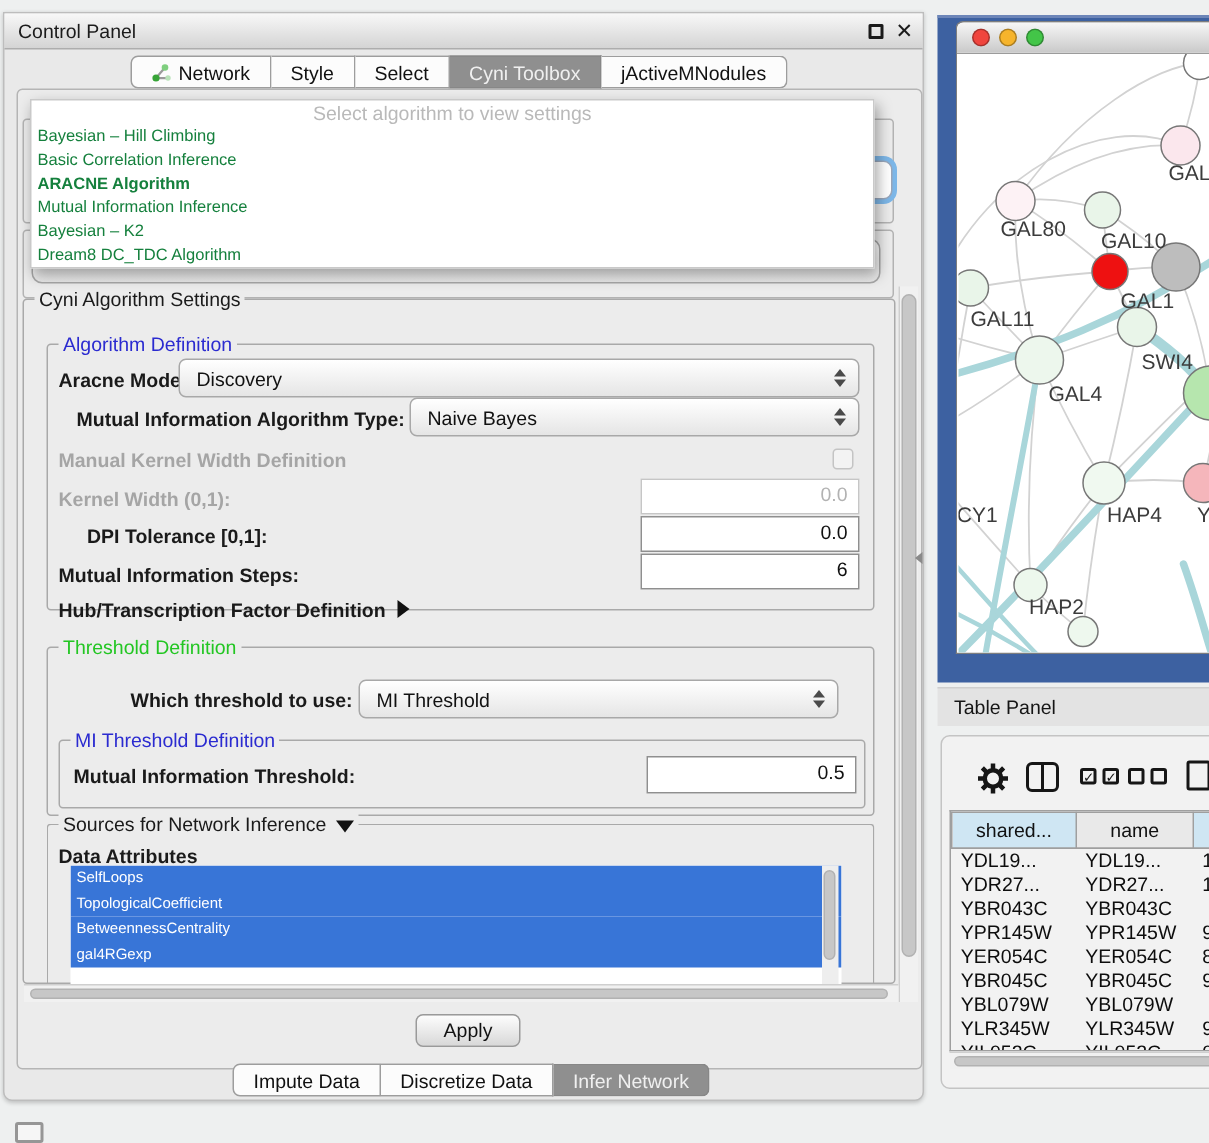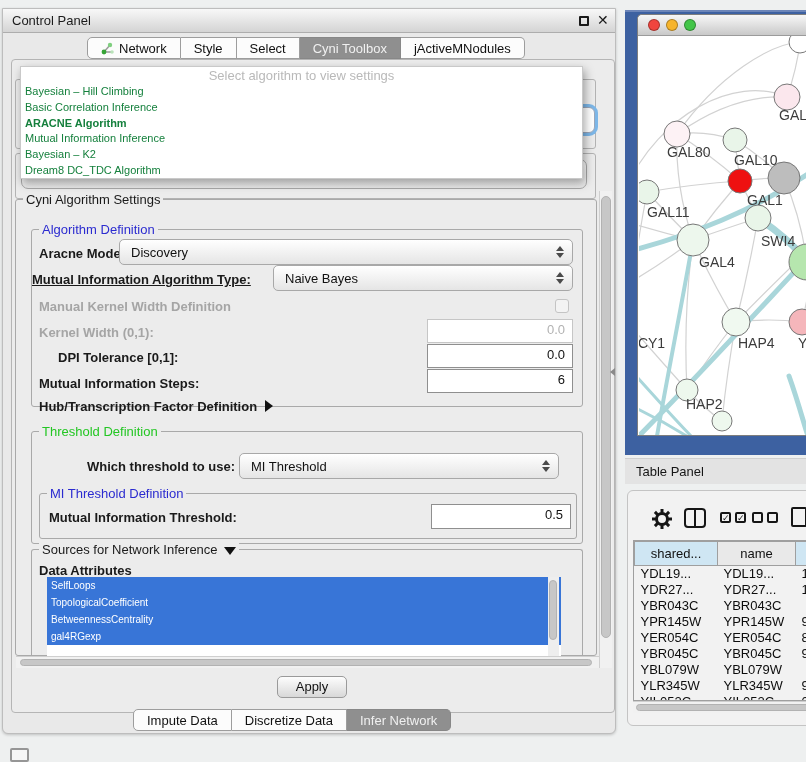--- a/index.html
+++ b/index.html
@@ -159,21 +159,21 @@
     <div class="abs grp" style="left:28px;top:220px;width:552px;height:178px;">
       <span class="lg blue">Algorithm Definition</span>
     </div>
 
     <span class="abs lbl" style="left:36px;top:237px;">Aracne Mode:</span>
     <div class="abs combo" style="left:116px;top:230px;width:454px;height:26px;">
       <span>Discovery</span>
       <span class="st"></span>
     </div>
 
-    <span class="abs lbl" style="left:29px;top:263px;text-decoration:underline;">Mutual Information Algorithm Type:</span>
+    <span class="abs lbl" style="left:48px;top:263px;">Mutual Information Algorithm Type:</span>
     <div class="abs combo" style="left:270px;top:256px;width:300px;height:26px;">
       <span>Naive Bayes</span>
       <span class="st"></span>
     </div>
 
     <span class="abs lbl dis" style="left:36px;top:290px;">Manual Kernel Width Definition</span>
     <span class="abs cb" style="left:552px;top:290px;"></span>
 
     <span class="abs lbl dis" style="left:36px;top:316px;">Kernel Width (0,1):</span>
     <div class="abs tin dis" style="left:424px;top:310px;width:146px;height:24px;">0.0</div>
@@ -214,21 +214,21 @@
     <div class="abs" style="left:545px;top:568px;width:11px;height:79px;background:#eeeeee;">
       <div class="abs sb-thumb" style="left:1px;top:3px;width:8px;height:60px;"></div>
     </div>
 
     <div class="abs sb-track-h" style="left:13px;top:647px;width:583px;height:12px;">
       <div class="abs sb-thumb" style="left:4px;top:2px;width:572px;height:7px;"></div>
     </div>
 
     <div class="abs btn" style="left:274px;top:667px;width:70px;height:22px;">Apply</div>
 
-    <div class="abs tabbar" id="bottom-tabs" style="left:130px;top:700px;">
+    <div class="abs tabbar" id="bottom-tabs" style="left:152px;top:700px;">
         <div class="tab">
           <span>Impute Data</span>
         </div>
         <div class="tab">
           <span>Discretize Data</span>
         </div>
         <div class="tab sel">
           <span>Infer Network</span>
         </div>
       </div>

